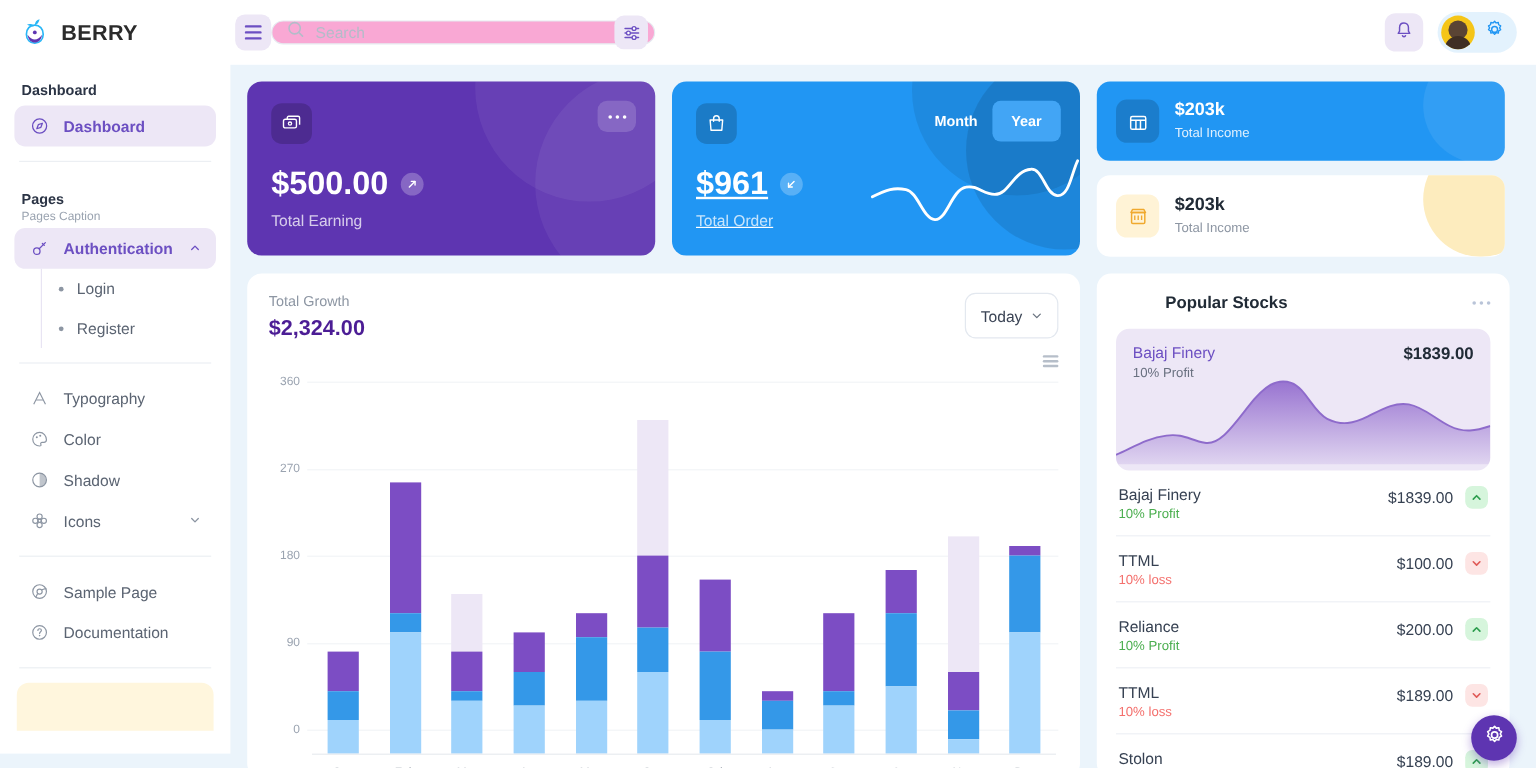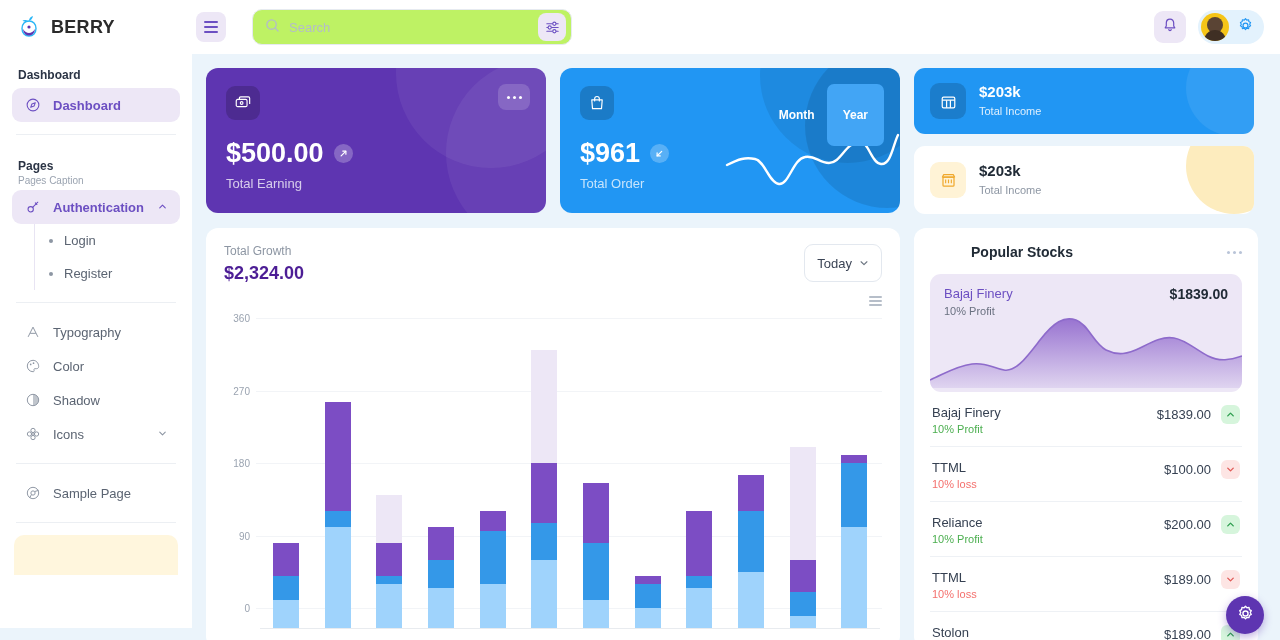--- a/index.html
+++ b/index.html
@@ -20,22 +20,22 @@
   .brand { width: 190px; display: flex; align-items: center; padding-left: 16px; gap: 9px; }
   .logo-mark { width: 26px; height: 26px; position: relative; }
   .brand-name { font-size: 18px; font-weight: bold; letter-spacing: .3px; color: #2b2b2b; }
   .burger {
     width: 30px; height: 30px; border-radius: 8px; background: #EDE7F6;
     display: flex; flex-direction: column; align-items: center; justify-content: center; gap: 3px;
     margin-left: 6px; cursor: pointer;
   }
   .burger i { display: block; width: 14px; height: 2px; background: #6C4FC2; border-radius: 2px; }
   .search-wrap {
-    margin-left: 26px; width: 320px; height: 36px; border: 1px solid #e6eaf0; border-radius: 10px;
-    background: #bef264; display: flex; align-items: center; padding: 0 5px 0 12px;
+    width: 320px; height: 20px; border: 1px solid #e6eaf0; border-radius: 10px;
+    background: #f9a8d4; display: flex; align-items: center; padding: 0 5px 0 12px;
   }
   .search-wrap input {
     flex: 1; border: 0; outline: none; background: transparent; font-size: 13px;
     color: #4a5568; font-family: "Liberation Sans", sans-serif; padding-left: 9px;
   }
   .search-wrap input::placeholder { color: #b3bcc9; }
   .filter-btn {
     width: 28px; height: 28px; border-radius: 8px; background: #EDE7F6;
     display: flex; align-items: center; justify-content: center; cursor: pointer;
   }
@@ -101,27 +101,27 @@
     gap: 3px; cursor: pointer; z-index: 3;
   }
   .dots-btn i { width: 3px; height: 3px; border-radius: 50%; background: #fff; display: block; }
   .big-amt { font-size: 27px; font-weight: bold; margin-top: 18px; display: flex; align-items: center; gap: 10px; position: relative; z-index: 2; }
   .amt-badge { width: 19px; height: 19px; border-radius: 50%; background: rgba(255,255,255,.25); display: flex; align-items: center; justify-content: center; }
   .sub-lbl { font-size: 13px; color: rgba(255,255,255,.75); margin-top: 7px; position: relative; z-index: 2; }
 
   
   .order-card {
     width: 340px; height: 145px; border-radius: 12px; background: #2196F3;
-    position: relative; overflow: hidden; padding: 18px 20px; color: #fff;
+    position: relative; overflow: hidden; padding: 18px 20px; color: #fff; text-decoration: underline;
   }
   .order-card .blob1 { position: absolute; width: 175px; height: 175px; border-radius: 50%; background: rgba(0,0,0,.08); right: -35px; top: -80px; }
   .order-card .blob2 { position: absolute; width: 165px; height: 165px; border-radius: 50%; background: rgba(0,0,0,.10); right: -70px; top: -25px; }
   .toggle-wrap { position: absolute; right: 16px; top: 16px; display: flex; align-items: center; gap: 8px; z-index: 3; }
   .tgl { font-size: 12px; font-weight: bold; color: #fff; cursor: pointer; padding: 6px 4px; }
-  .tgl.on { background: #42A5F5; border-radius: 7px; padding: 24px 16px; }
+  .tgl.on { background: #42A5F5; border-radius: 7px; padding: 10px 16px; }
   .spark { position: absolute; right: 0; bottom: 18px; z-index: 2; }
 
   
   .income-col { display: flex; flex-direction: column; gap: 12px; width: 340px; }
   .income-card {
     height: 66px; border-radius: 11px; display: flex; align-items: center; gap: 13px;
     padding: 0 16px; position: relative; overflow: hidden;
   }
   .income-card.blue { background: #2196F3; color: #fff; }
   .income-card.white { background: #fff; color: #212b36; height: 68px; }
@@ -360,20 +360,30 @@
     <div class="nav-item">
       <span class="ic">
         <svg width="16" height="16" viewBox="0 0 18 18">
             <circle cx="9" cy="9" r="6.4" fill="none" stroke="#8d96a3" stroke-width="1.1"></circle>
             <circle cx="9" cy="9" r="2.4" fill="none" stroke="#8d96a3" stroke-width="1.1"></circle>
             <line x1="11.1" y1="7.3" x2="15.3" y2="6" stroke="#8d96a3" stroke-width="1.1"></line>
             <line x1="7.2" y1="10.8" x2="5.3" y2="14.6" stroke="#8d96a3" stroke-width="1.1"></line>
           </svg>
       </span>
       <span>Sample Page</span>
+    </div>
+    <div class="nav-item">
+      <span class="ic">
+        <svg width="16" height="16" viewBox="0 0 18 18">
+            <circle cx="9" cy="9" r="6.4" fill="none" stroke="#8d96a3" stroke-width="1.1"></circle>
+            <path d="M7.4 7.2 C7.4 6.2 8.1 5.6 9 5.6 C10 5.6 10.7 6.2 10.7 7.1 C10.7 8.4 9 8.4 9 10" fill="none" stroke="#8d96a3" stroke-width="1.1" stroke-linecap="round"></path>
+            <circle cx="9" cy="12" r=".75" fill="#8d96a3"></circle>
+          </svg>
+      </span>
+      <span>Documentation</span>
     </div>
 
     <div class="divider"></div>
     <div class="promo-card"></div>
   </div>
 
   <div class="main">
 
     <div class="row-top">
 

